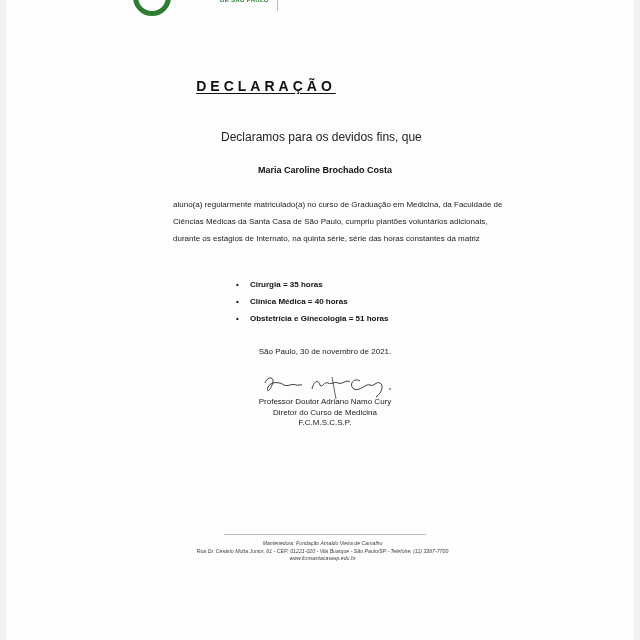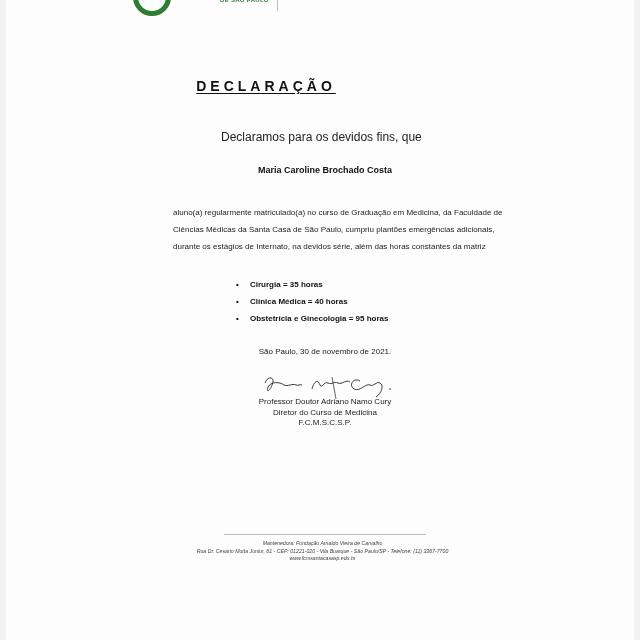--- a/index.html
+++ b/index.html
@@ -9,21 +9,21 @@
   .border-l{position:absolute;left:0;top:0;width:6px;height:640px;background:#f2f2f2;}
   .border-r{position:absolute;right:0;top:0;width:6px;height:640px;background:#f2f2f2;}
   .logo-ring{position:absolute;left:133px;top:-22px;width:28px;height:28px;border:5px solid #2e7d32;border-radius:50%;}
   .logo-text{position:absolute;left:220px;top:-3px;font-size:6px;font-weight:bold;color:#2e7d32;letter-spacing:0.3px;}
   .logo-divider{position:absolute;left:277px;top:0;width:1px;height:11px;background:#bbb;}
   .title{position:absolute;left:0;width:532px;top:78px;text-align:center;font-size:14px;font-weight:bold;
          letter-spacing:4px;color:#111;}
   .title span{text-decoration:underline;text-underline-offset:2px;}
   .intro{position:absolute;left:221px;top:130px;font-size:12px;color:#222;}
   .name{position:absolute;left:0;width:650px;top:165px;text-align:center;font-size:9px;font-weight:bold;color:#111;}
-  .body-text{position:absolute;left:173px;top:204px;width:289px;font-size:8px;line-height:17px;text-align:justify;color:#222;}
+  .body-text{position:absolute;left:173px;top:196px;width:289px;font-size:8px;line-height:17px;text-align:justify;color:#222;}
   .body-line{display:block;text-align:justify;text-align-last:justify;white-space:nowrap;}
   .body-line.last{text-align-last:left;}
   .list{position:absolute;left:236px;top:280px;margin:0;padding:0;list-style:none;font-size:8px;font-weight:bold;color:#111;}
   .list li{height:17px;position:relative;padding-left:14px;}
   .list li .bullet{position:absolute;left:0;top:0;}
   .date{position:absolute;left:0;width:650px;top:347px;text-align:center;font-size:8px;color:#222;}
   .signature{position:absolute;left:262px;top:373px;width:135px;height:30px;}
   .sig-block{position:absolute;left:0;width:650px;top:397px;text-align:center;font-size:8px;line-height:10.5px;color:#222;}
   .footer-rule{position:absolute;left:224px;top:534px;width:202px;height:1px;background:#bbb;}
   .footer{position:absolute;left:0;width:645px;top:540px;text-align:center;font-size:5.2px;font-style:italic;line-height:7.5px;color:#444;}
@@ -40,36 +40,36 @@
   <div class="logo-divider"></div>
 
   <div class="title"><span>DECLARAÇÃO</span></div>
 
   <div class="intro">Declaramos para os devidos fins, que</div>
 
   <div class="name">Maria Caroline Brochado Costa</div>
 
   <div class="body-text">
     <span class="body-line">aluno(a) regularmente matriculado(a) no curso de Graduação em Medicina, da Faculdade de</span>
-    <span class="body-line">Ciências Médicas da Santa Casa de São Paulo, cumpriu plantões emergências adicionais,</span>
-    <span class="body-line">durante os estágios de Internato, na devidos série, além das horas constantes da matriz</span>
+    <span class="body-line">Ciências Médicas da Santa Casa de São Paulo, cumpriu plantões voluntários adicionais,</span>
+    <span class="body-line">durante os estágios de Internato, na quinta série, série das horas constantes da matriz</span>
   </div>
 
   <ul class="list">
     <li>
       <span class="bullet">•</span>
       <span>Cirurgia = 35 horas</span>
     </li>
     <li>
       <span class="bullet">•</span>
       <span>Clínica Médica = 40 horas</span>
     </li>
     <li>
       <span class="bullet">•</span>
-      <span>Obstetrícia e Ginecologia = 95 horas</span>
+      <span>Obstetrícia e Ginecologia = 51 horas</span>
     </li>
   </ul>
 
   <div class="date">São Paulo, 30 de novembro de 2021.</div>
 
   <svg class="signature" viewBox="0 0 135 30">
     <path d="M3 10 C6 2, 14 4, 10 12 C8 18, 4 20, 6 14 C9 8, 18 9, 22 12 C26 14, 30 10, 34 12 C36 13, 38 11, 40 12" fill="none" stroke="#222" stroke-width="0.9"></path>
     <path d="M50 16 C52 8, 56 6, 58 12 C60 16, 62 8, 66 10 C70 12, 72 8, 76 10 C80 12, 84 6, 88 9" fill="none" stroke="#222" stroke-width="0.9"></path>
     <path d="M98 8 C92 4, 86 12, 92 16 C98 19, 104 10, 108 12 C112 14, 114 8, 118 10 C122 12, 120 20, 114 24" fill="none" stroke="#222" stroke-width="0.9"></path>
     <path d="M70 4 L74 26" fill="none" stroke="#222" stroke-width="0.7"></path>

